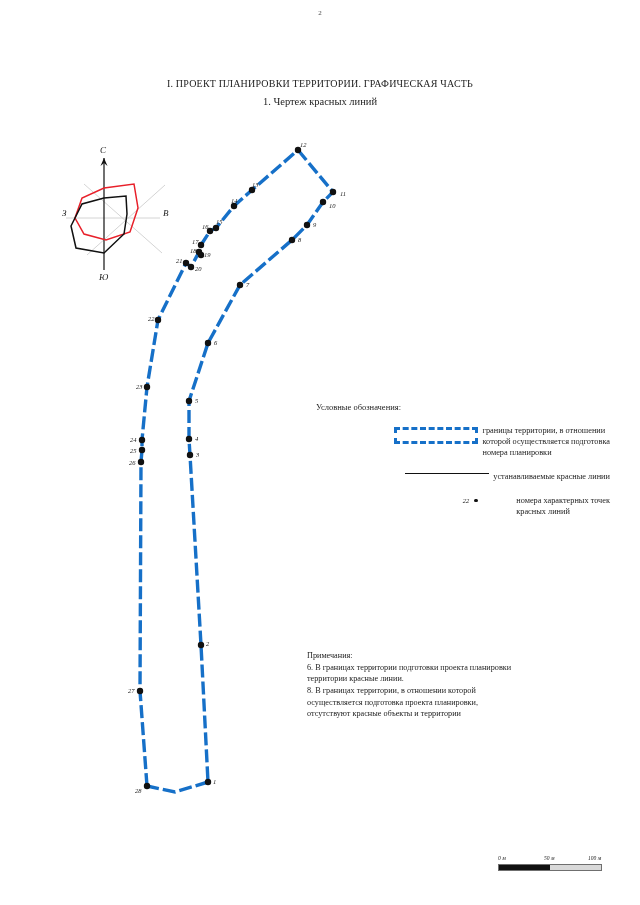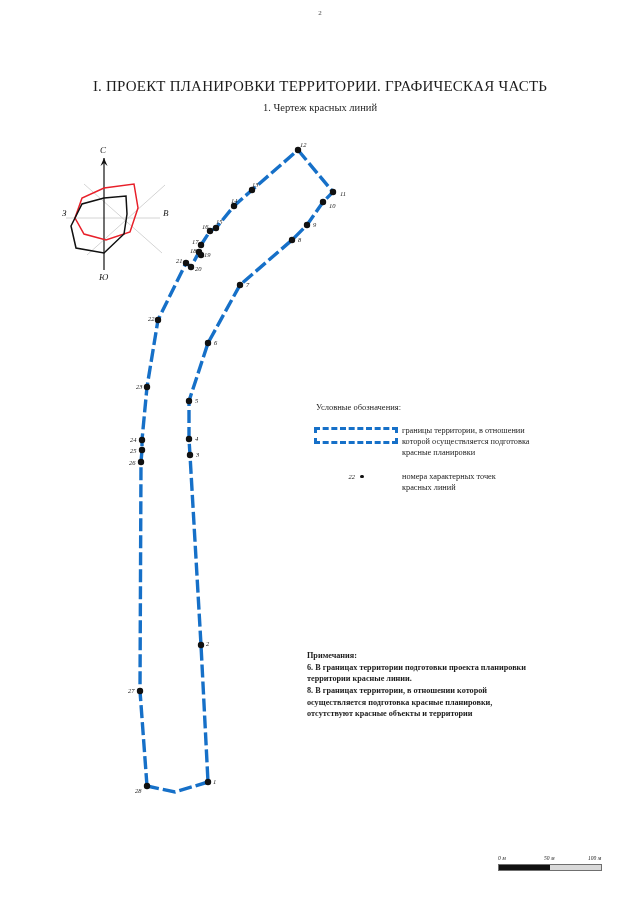--- a/index.html
+++ b/index.html
@@ -4,49 +4,49 @@
 <style>
   html,body{margin:0;padding:0;background:#ffffff;}
   body{width:640px;height:905px;position:relative;overflow:hidden;
        font-family:"Liberation Serif","DejaVu Serif",serif;color:#1a1a1a;}
   .page{position:absolute;inset:0;background:#fff;}
 
   .page-num{position:absolute;top:9px;left:0;width:640px;text-align:center;
             font-size:7px;color:#4a4a4a;letter-spacing:0;}
 
   .title-block{position:absolute;top:78px;left:0;width:640px;text-align:center;}
-  .title-main{font-size:15px;letter-spacing:.2px;color:#1d1d1d;}
+  .title-main{font-size:10px;letter-spacing:.2px;color:#1d1d1d;}
   .title-sub{font-size:10.5px;margin-top:7px;color:#1d1d1d;}
 
   
   .windrose{position:absolute;left:62px;top:140px;width:130px;height:150px;}
   .wr-label{position:absolute;font-style:italic;font-size:9px;color:#222;}
 
   
   .map{position:absolute;left:100px;top:140px;width:270px;height:670px;}
   .pt-label{position:absolute;font-style:italic;font-size:6.5px;color:#1a1a1a;
             white-space:nowrap;line-height:1;}
 
   
   .legend{position:absolute;left:310px;top:402px;width:300px;}
   .legend-title{font-size:8.5px;color:#1d1d1d;margin-left:6px;}
-  .legend-row{display:flex;align-items:flex-start;margin-top:13px;}
+  .legend-row{display:flex;align-items:flex-start;margin-top:13px;justify-content:flex-end;}
   .legend-sym{width:92px;flex:0 0 92px;display:flex;align-items:center;
               justify-content:center;padding-top:2px;}
   .legend-txt{font-size:8.3px;line-height:1.33;color:#1d1d1d;}
   .sym-box{width:84px;height:17px;border:3px solid #1670c8;
            border-style:dashed;box-sizing:border-box;}
   .sym-line{width:84px;height:0;border-top:1.6px solid #111;}
   .sym-pt{display:flex;align-items:center;gap:5px;}
   .sym-pt i{font-style:italic;font-size:6.5px;color:#111;}
   .sym-pt b{width:3.5px;height:3.5px;background:#111;border-radius:50%;display:block;}
 
   
   .notes{position:absolute;left:307px;top:650px;width:300px;
-         font-size:8.2px;line-height:1.42;color:#1d1d1d;font-weight:bold;}
+         font-size:8.2px;line-height:1.42;color:#1d1d1d;}
   .notes p{margin:0;}
 
   
   .scalebar{position:absolute;left:498px;top:855px;width:104px;}
   .sb-labels{position:relative;height:9px;}
   .sb-labels span{position:absolute;font-size:5.5px;font-style:italic;color:#222;}
   .sb-bar{display:flex;height:7px;border:1px solid #6f6f6f;box-sizing:border-box;}
   .sb-bar i{display:block;height:100%;}
 </style>
 </head>
@@ -152,24 +152,32 @@
   <div class="legend">
     <div class="legend-title">Условные обозначения:</div>
 
     <div class="legend-row">
       <div class="legend-sym">
         <div class="sym-box"></div>
       </div>
       <div class="legend-txt">
           <div>границы территории, в отношении</div>
           <div>которой осуществляется подготовка</div>
-          <div>красные планировки</div>
-        </div>
-    </div>
-
+          <div>номера планировки</div>
+        </div>
+    </div>
+
+    <div class="legend-row">
+      <div class="legend-sym">
+        <div class="sym-line"></div>
+      </div>
+      <div class="legend-txt">
+          <div>устанавливаемые красные линии</div>
+        </div>
+    </div>
 
     <div class="legend-row">
       <div class="legend-sym">
         <div class="sym-pt">
           <i>22</i>
           <b></b>
         </div>
       </div>
       <div class="legend-txt">
           <div>номера характерных точек</div>
@@ -177,21 +185,21 @@
         </div>
     </div>
   </div>
 
   <div class="notes">
     <p>Примечания:</p>
     <div id="notes-lines">
         <p>6. В границах территории подготовки проекта планировки</p>
         <p>территории красные линии.</p>
         <p>8. В границах территории, в отношении которой</p>
-        <p>осуществляется подготовка красные планировки,</p>
+        <p>осуществляется подготовка проекта планировки,</p>
         <p>отсутствуют красные объекты и территории</p>
       </div>
   </div>
 
   <div class="scalebar">
     <div class="sb-labels" id="sb-labels">
         <span style="left: 0px;">0 м</span>
         <span style="left: 46px;">50 м</span>
         <span style="left: 90px;">100 м</span>
       </div>

